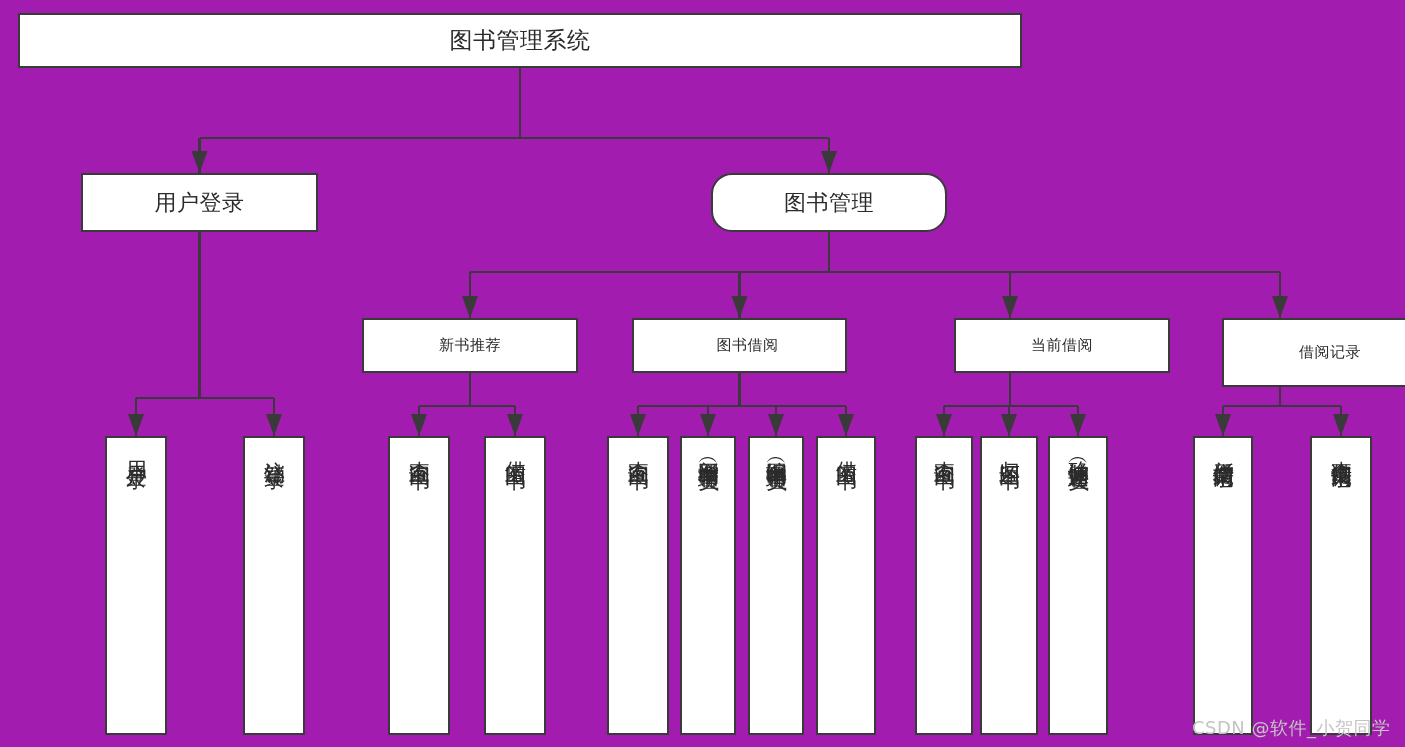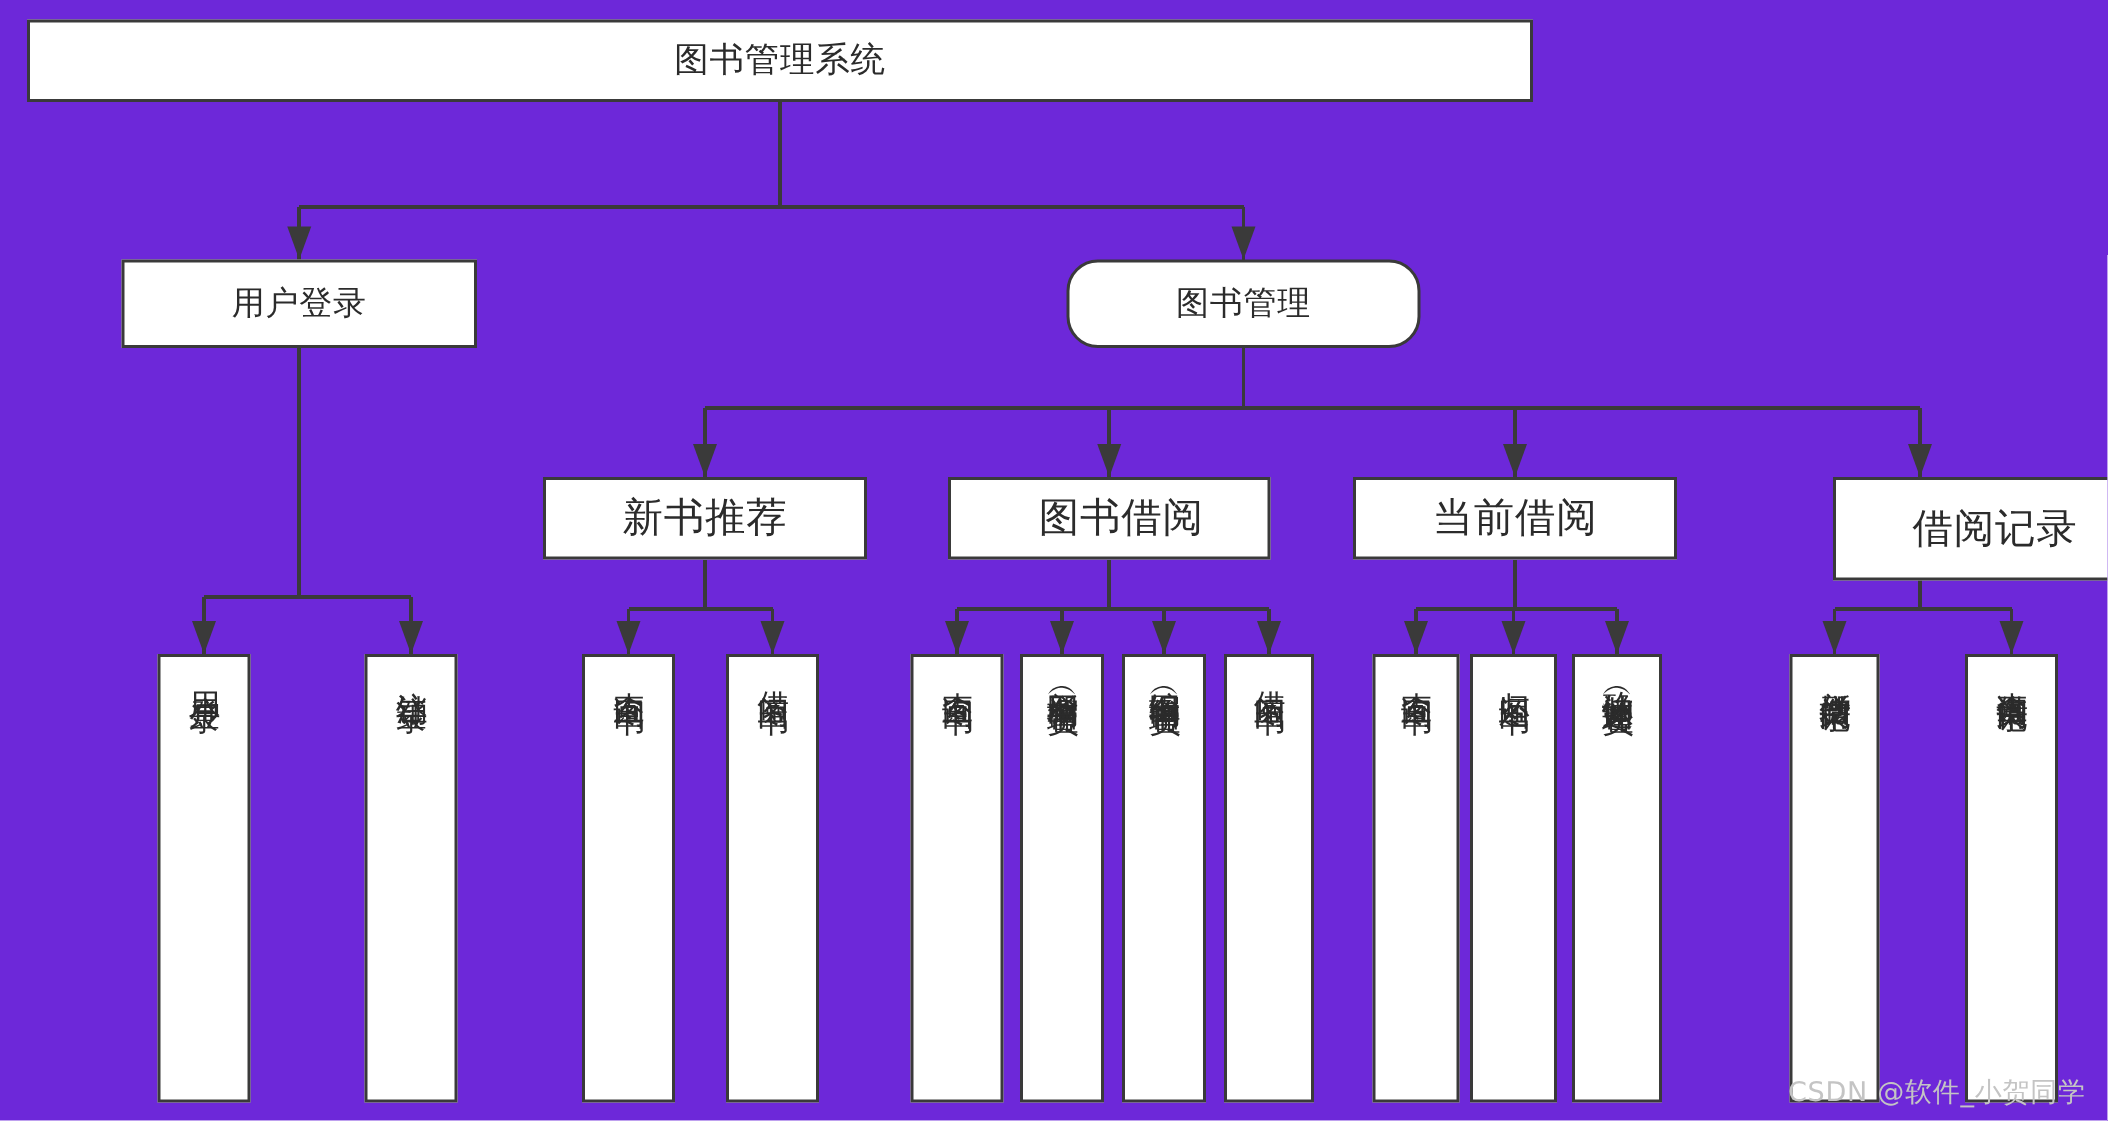--- a/index.html
+++ b/index.html
@@ -8,21 +8,21 @@
     padding: 0;
     background: #ffffff;
   }
   body {
     font-family: "DejaVu Sans", "Liberation Sans", sans-serif;
   }
   #canvas {
     position: relative;
     width: 1405px;
     height: 747px;
-    background: #6d28d9;
+    background: #a21caf;
     overflow: hidden;
   }
   #wires {
     position: absolute;
     left: 0;
     top: 0;
     width: 1405px;
     height: 747px;
     pointer-events: none;
   }
@@ -38,21 +38,21 @@
   }
   .node-label {
     display: block;
     text-align: center;
     line-height: 1.18;
     letter-spacing: 0.5px;
     white-space: nowrap;
   }
   .node.root .node-label { font-size: 23px; }
   .node.level2 .node-label { font-size: 22px; }
-  .node.level3 .node-label { font-size: 27px; }
+  .node.level3 .node-label { font-size: 15px; }
   .node.leaf {
     align-items: flex-start;
     justify-content: center;
     padding-top: 6px;
   }
   .node.leaf .node-label {
     writing-mode: vertical-rl;
     text-orientation: upright;
     font-size: 21px;
     letter-spacing: 3px;
@@ -137,21 +137,21 @@
   <div class="node level2" style="left: 711px; top: 173px; width: 236px; height: 59px; border-radius: 21px;">
     <span class="node-label">图书管理</span>
   </div>
 
   <div class="node level3" style="left: 362px; top: 318px; width: 216px; height: 55px;">
     <span class="node-label">新书推荐</span>
   </div>
   <div class="node level3" style="left: 632px; top: 318px; width: 215px; height: 55px; padding-left: 16px;">
     <span class="node-label">图书借阅</span>
   </div>
-  <div class="node level3" style="left: 902px; top: 318px; width: 216px; height: 55px;">
+  <div class="node level3" style="left: 954px; top: 318px; width: 216px; height: 55px;">
     <span class="node-label">当前借阅</span>
   </div>
   <div class="node level3" style="left: 1222px; top: 318px; width: 216px; height: 69px;">
     <span class="node-label">借阅记录</span>
   </div>
 
   <div class="node leaf" style="left: 105px; top: 436px; width: 62px; height: 299px;">
     <span class="node-label">用户登录</span>
   </div>
   <div class="node leaf" style="left: 243px; top: 436px; width: 62px; height: 299px;">

